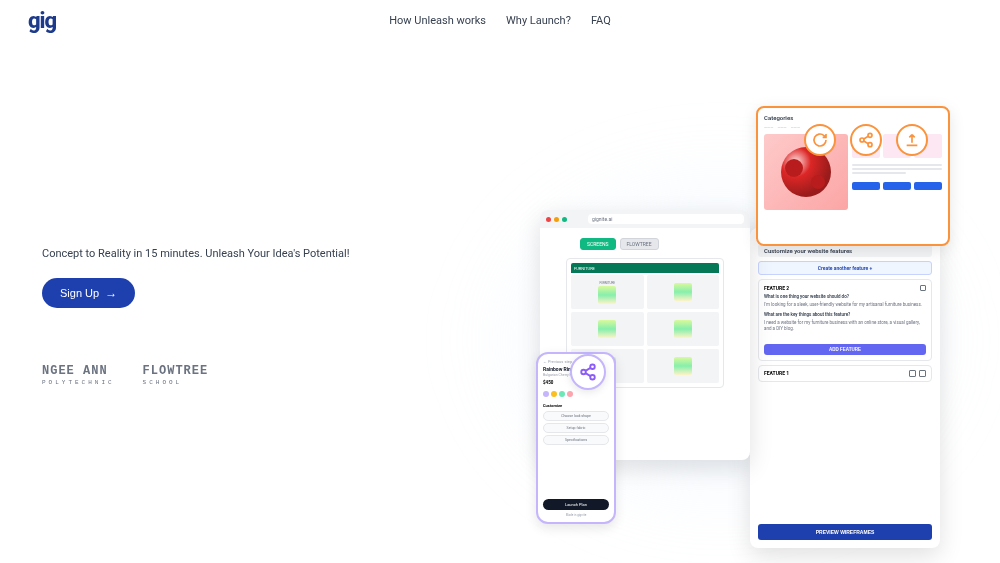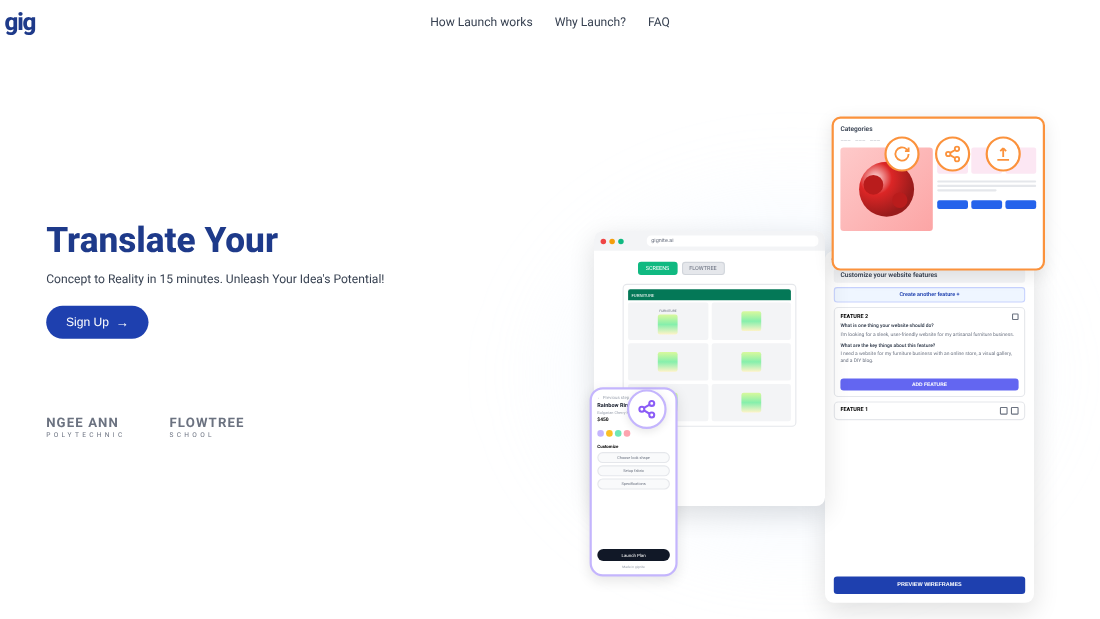--- a/index.html
+++ b/index.html
@@ -1,33 +1,33 @@
 <!DOCTYPE html>
 <html><head>
 <meta charset="utf-8">
 <style>
 * { margin: 0; padding: 0; box-sizing: border-box; }
 body { font-family: -apple-system, BlinkMacSystemFont, "Segoe UI", Roboto, sans-serif; background: #fff; width: 1000px; height: 563px; overflow: hidden; position: relative; }
 
 
-.header { display: flex; align-items: center; justify-content: space-between; padding: 10px 4px; height: 40px; }
+.header { display: flex; align-items: center; justify-content: space-between; padding: 10px 28px; height: 40px; }
 .logo { color: #1e3a8a; font-weight: 800; font-size: 22px; letter-spacing: -1px; }
 .nav { display: flex; gap: 20px; position: absolute; left: 50%; transform: translateX(-50%); }
 .nav a { color: #374151; font-size: 11px; text-decoration: none; }
 .try-btn { background: #1e40af; color: #fff; border: none; border-radius: 16px; padding: 7px 18px; font-size: 11px; cursor: pointer; }
 
 
 .hero { position: absolute; left: 42px; top: 200px; width: 340px; }
 .hero h1 { color: #1e3a8a; font-size: 32px; font-weight: 800; line-height: 1.15; margin-bottom: 10px; }
 .hero p { color: #374151; font-size: 11px; margin-bottom: 18px; }
 .signup-btn { background: #1e40af; color: #fff; border: none; border-radius: 16px; padding: 8px 18px; font-size: 11px; cursor: pointer; display: inline-flex; align-items: center; gap: 6px; }
 .arrow { font-size: 12px; }
 
 
-.partners { position: absolute; left: 42px; top: 378px; display: flex; gap: 40px; align-items: center; }
+.partners { position: absolute; left: 42px; top: 365px; display: flex; gap: 28px; align-items: center; font-family: Liberation Mono, monospace; }
 .partner { color: #6b7280; font-size: 9px; letter-spacing: 2px; line-height: 1.1; }
 .partner strong { font-size: 12px; font-weight: 700; letter-spacing: 1px; display: block; }
 .partner span { font-size: 6px; letter-spacing: 3px; }
 
 
 .collage { position: absolute; left: 500px; top: 100px; width: 480px; height: 440px; }
 .glow { position: absolute; left: -40px; top: 40px; width: 520px; height: 400px; border-radius: 50%; background: radial-gradient(ellipse, rgba(147,197,253,0.35) 0%, rgba(219,234,254,0.2) 40%, transparent 70%); filter: blur(30px); }
 
 
 .browser { position: absolute; left: 40px; top: 110px; width: 210px; height: 250px; background: #fff; border-radius: 8px; box-shadow: 0 8px 24px rgba(0,0,0,0.12); }
@@ -103,29 +103,29 @@
 
 .share-bubble { position: absolute; left: 70px; top: 254px; width: 36px; height: 36px; border-radius: 50%; background: #fff; border: 2px solid #c4b5fd; display: flex; align-items: center; justify-content: center; color: #8b5cf6; box-shadow: 0 2px 8px rgba(0,0,0,0.1); z-index: 5; }
 .share-bubble svg { width: 18px; height: 18px; }
 </style>
 </head>
 <body>
 
 <div class="header">
   <div class="logo">gig</div>
   <div class="nav">
-    <a href="#">How Launch works</a>
+    <a href="#">How Unleash works</a>
     <a href="#">Why Launch?</a>
     <a href="#">FAQ</a>
   </div>
 </div>
 
 <div class="hero">
   <h1>
-    <span>Translate Your</span><br>
+    <br>
   </h1>
   <p>Concept to Reality in 15 minutes. Unleash Your Idea's Potential!</p>
   <button class="signup-btn">
     <span>Sign Up</span>
     <span class="arrow">→</span>
   </button>
 </div>
 
 <div class="partners">
   <div class="partner">

